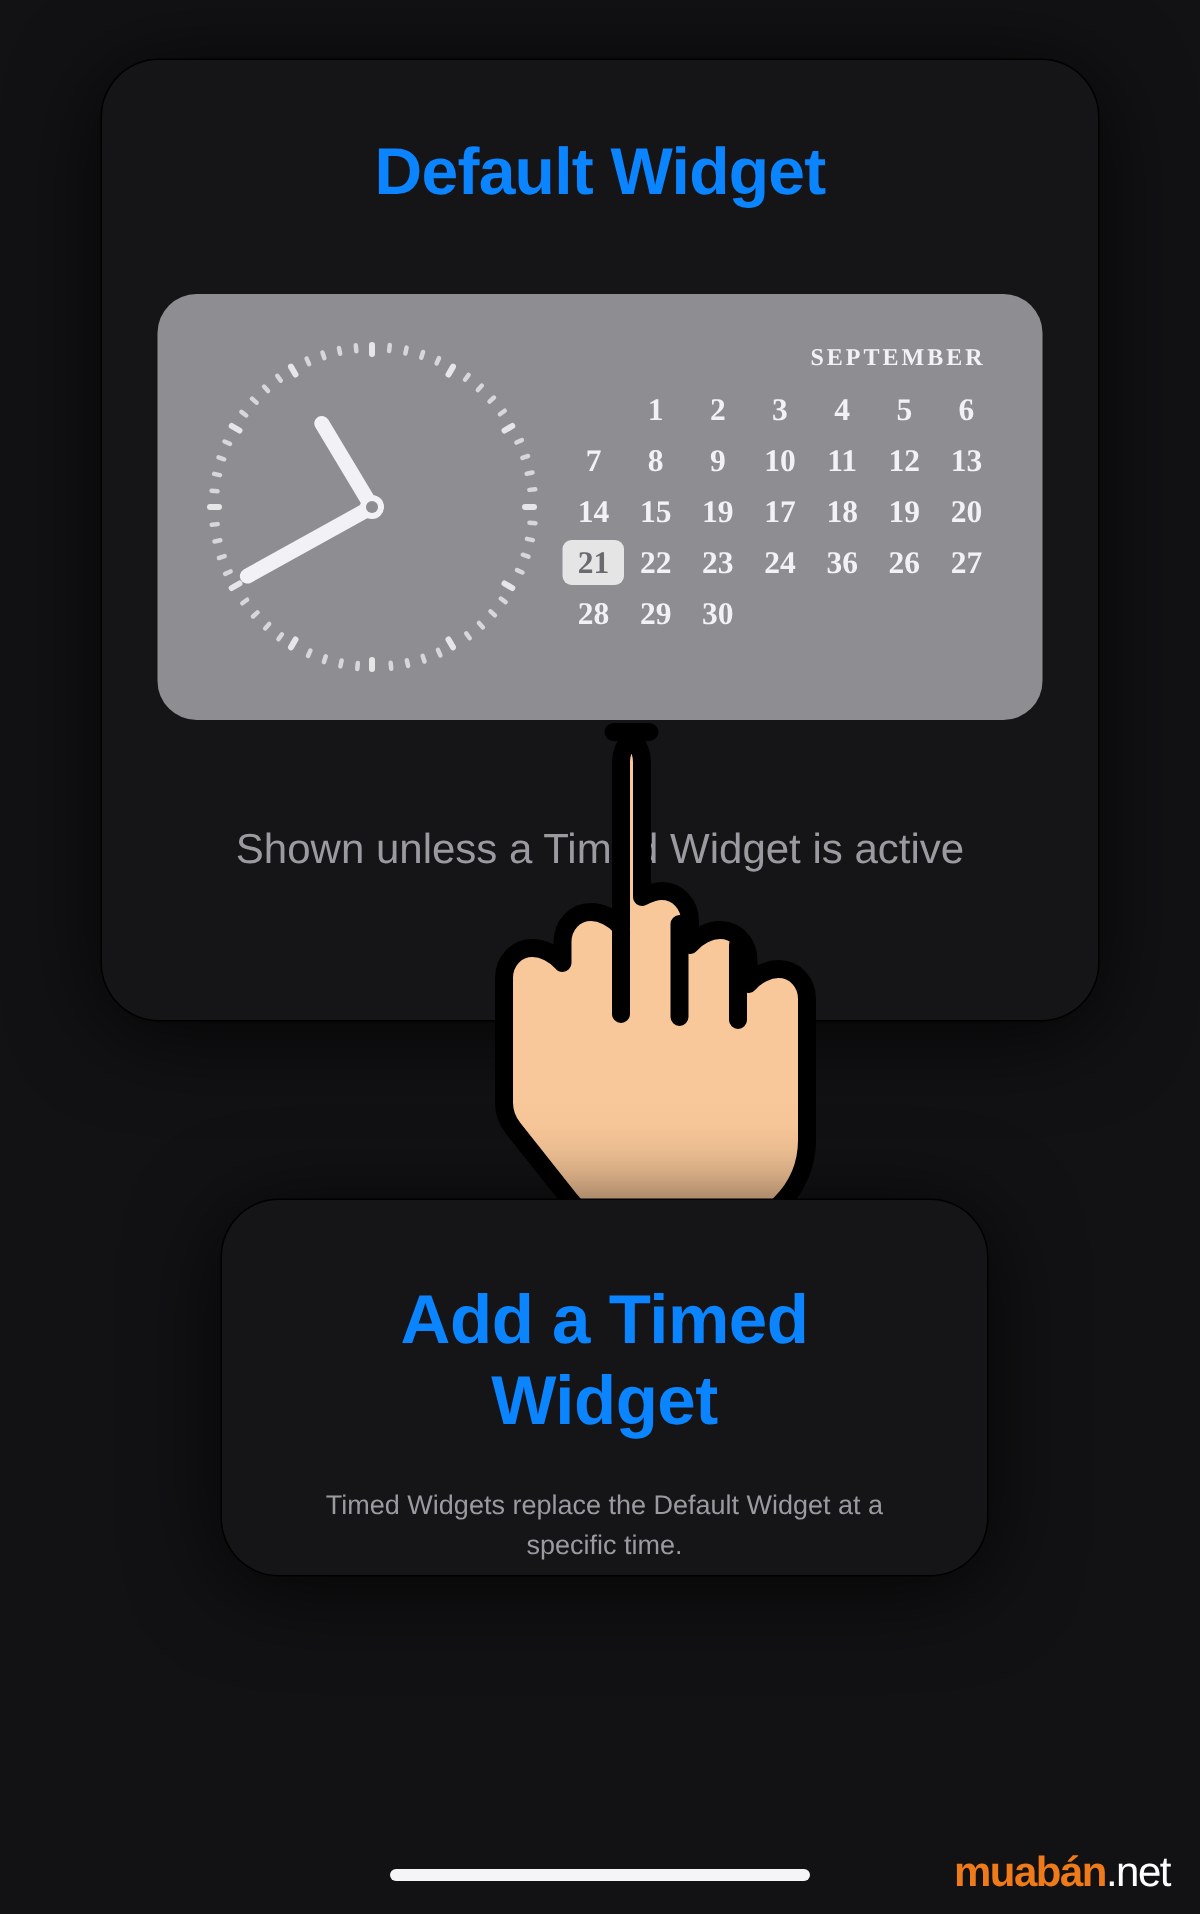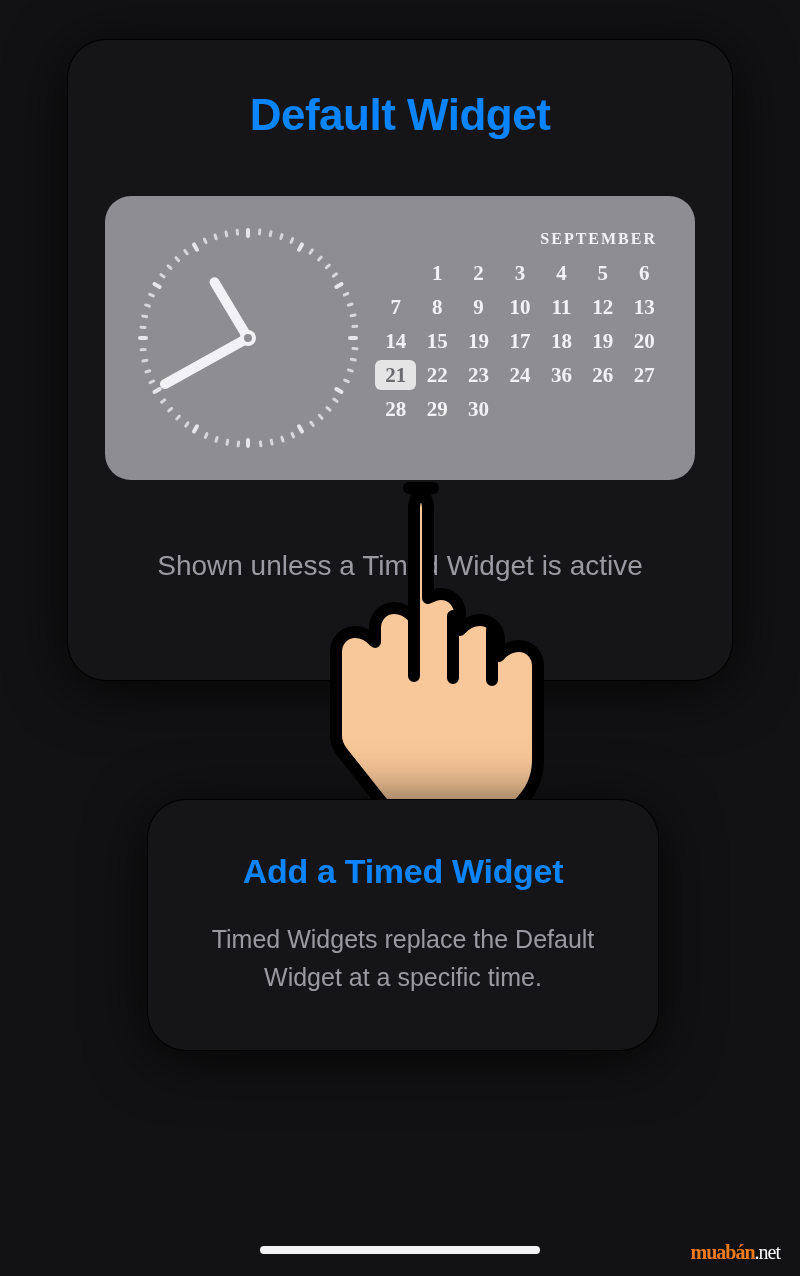--- a/index.html
+++ b/index.html
@@ -147,46 +147,46 @@
     top: 800px;
     left: 148px;
     width: 510px;
     height: 250px;
     padding: 52px 40px;
     text-align: center;
   }
   .add-title {
     color: #0a84ff;
     font-weight: 700;
-    font-size: 34px;
+    font-size: 46px;
     letter-spacing: -0.3px;
   }
   .add-desc {
     color: #9a9aa0;
-    font-size: 25px;
+    font-size: 18px;
     line-height: 1.5;
     margin-top: 30px;
   }
   .home-indicator {
     position: absolute;
     bottom: 22px;
     left: 50%;
     width: 280px;
     height: 8px;
     margin-left: -140px;
     background: #f5f5f7;
     border-radius: 4px;
   }
   .watermark {
     position: absolute;
     bottom: 12px;
     right: 20px;
-    font-family: Liberation Serif, serif;
+    font-family: Liberation Sans, sans-serif;
     font-weight: 800;
-    font-size: 20px;
+    font-size: 28px;
     letter-spacing: -1px;
   }
   .wm-orange { color: #ef7a1a; font-weight:800; }
   .wm-white  { color: #ffffff; font-weight:500;}
   .cursor {
     position: absolute;
     top: 480px;
     left: 296px;
     width: 255px;
     height: 340px;

